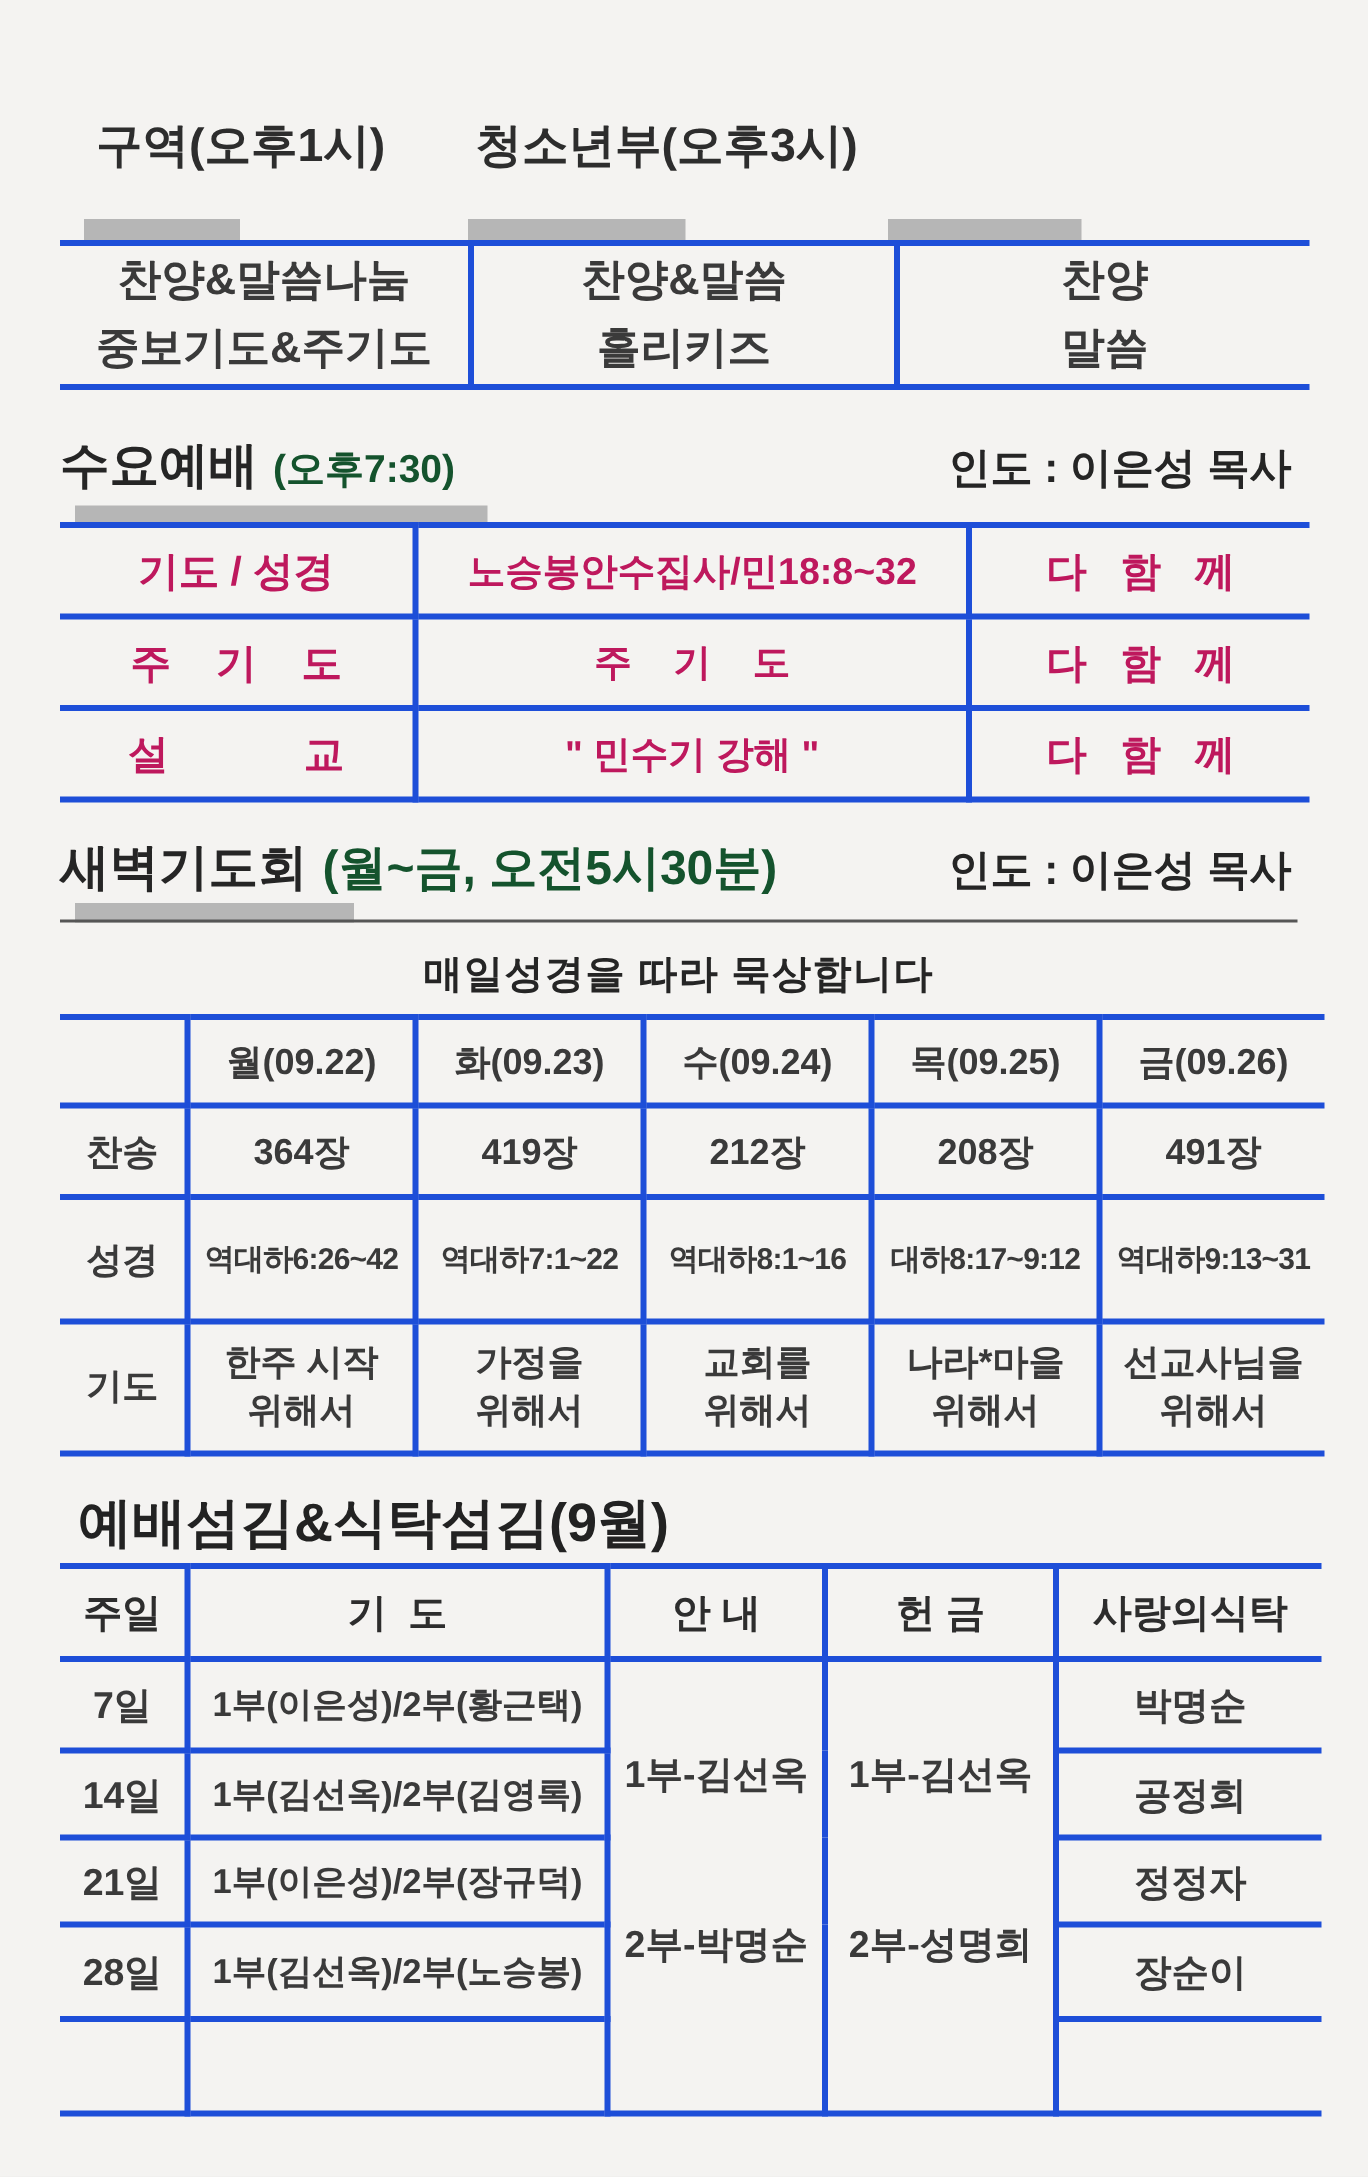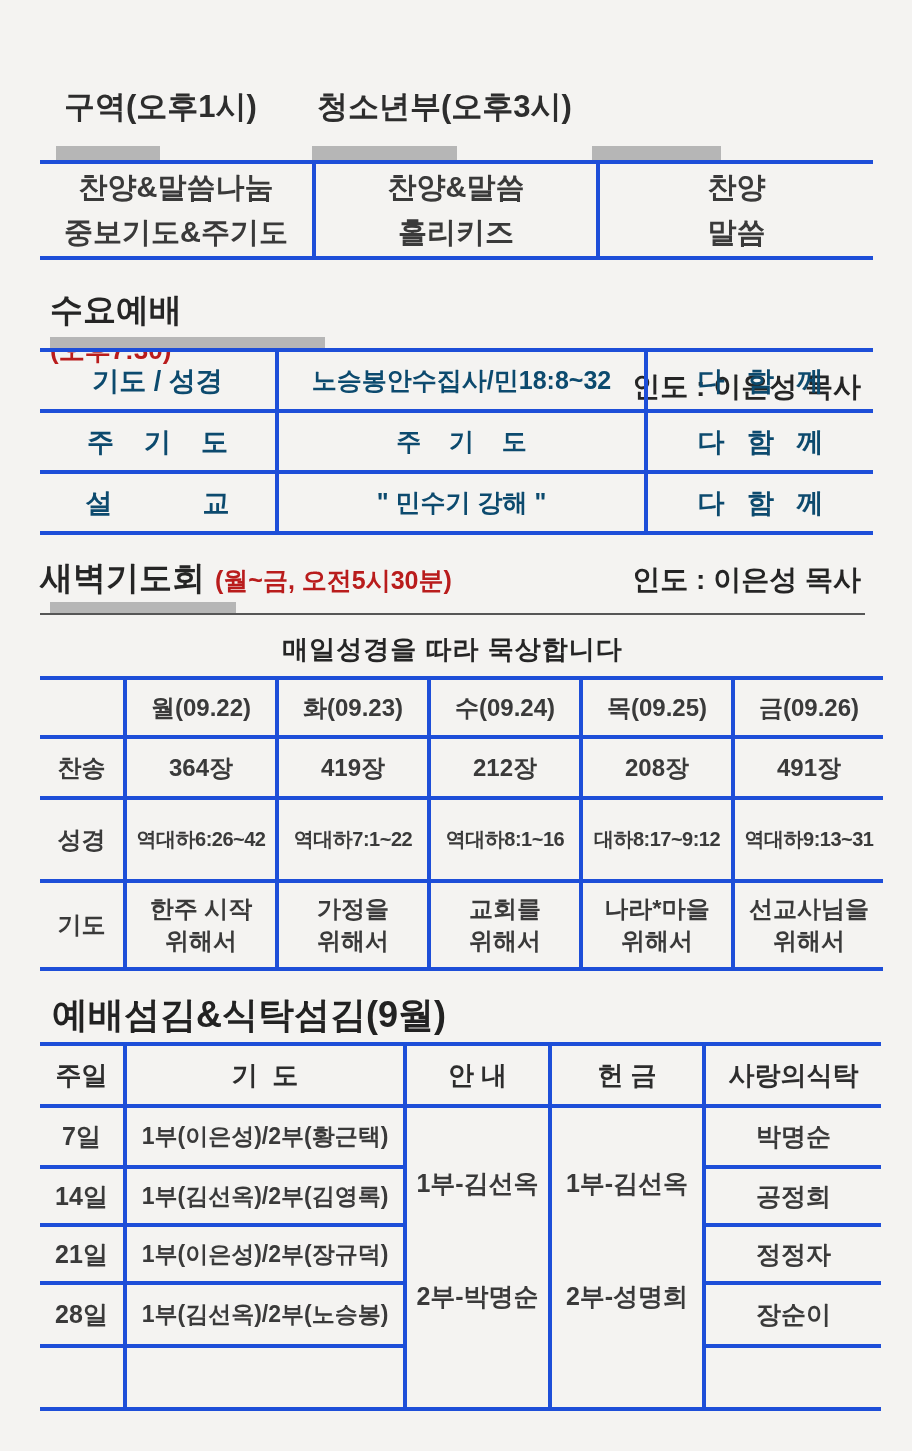--- a/index.html
+++ b/index.html
@@ -5,21 +5,21 @@
   html,body{margin:0;padding:0;}
   body{background:#e8e7e5;}
   .page{
     position:relative;
     width:912px;height:1451px;
     background:#f4f3f1;
     font-family:"Liberation Sans", sans-serif;
     color:#333;
     overflow:hidden;
   }
-  .abs{position:absolute;align-items:flex-end;}
+  .abs{position:absolute;}
   .pre{white-space:pre;}
   .prelines{white-space:pre-line;}
 
   
   .dept-headers{top:66px;left:40px;width:825px;height:62px;display:flex;}
   .dept-headers .dh{font-size:31px;font-weight:700;color:#2d2d2d;display:flex;align-items:center;}
   .dh1{width:272px;padding-left:24px;box-sizing:border-box;}
   .dh2{width:280px;padding-left:5px;box-sizing:border-box;}
   .dh3{width:273px;padding-left:5px;box-sizing:border-box;}
   .hbar{position:absolute;height:14px;background:#b6b6b6;}
@@ -30,34 +30,34 @@
   table.grid td{border:4px solid #1d4ed8;text-align:center;vertical-align:middle;padding:0;}
   table.grid tr td:first-child{border-left:none;}
   table.grid tr td:last-child{border-right:none;}
   .dept-table{top:160px;left:40px;}
   .dept-table td{height:92px;font-size:29px;font-weight:600;color:#3a3a3a;}
   .dept-table .l2{line-height:45px;}
 
   
   .sec-title{left:40px;width:825px;display:flex;align-items:baseline;}
   .sec-title .big{font-size:33px;font-weight:800;color:#252525;}
-  .sec-title .small{font-size:26px;font-weight:700;color:#b91c1c;margin-left:10px;}
+  .sec-title .small{font-size:26px;font-weight:700;color:#14532d;margin-left:10px;}
   .sec-title .leader{margin-left:auto;font-size:28px;font-weight:800;color:#252525;padding-right:4px;}
 
   
-  .wed-title{top:288px;flex-direction:column;}
+  .wed-title{top:288px;}
   .wed-bar{top:337px;left:50px;width:275px;height:13px;background:#b6b6b6;}
   .wed-table{top:348px;left:40px;}
-  .wed-table td{font-size:27px;font-weight:600;color:#0c4a6e;}
+  .wed-table td{font-size:27px;font-weight:600;color:#be185d;}
   .wed-table tr{height:61px;}
   .wed-table .content-cell{font-size:25px;}
 
   
   .dawn-title{top:556px;}
-  .dawn-title .small{font-size:25px;text-align:right;}
+  .dawn-title .small{font-size:32px;text-align:right;}
   .dawn-bar{top:602px;left:50px;width:186px;height:13px;background:#b6b6b6;}
   .dawn-line{top:613px;left:40px;width:825px;height:2px;background:#565656;}
   .dawn-subtitle{top:632px;left:40px;width:825px;text-align:center;
     font-size:26px;font-weight:800;color:#252525;letter-spacing:1px;}
   .dawn-table{top:676px;left:40px;}
   .dawn-table td{font-size:24px;font-weight:600;color:#3a3a3a;}
   .dawn-table .hrow td{height:55px;}
   .dawn-table .r1 td{height:57px;}
   .dawn-table .r2 td{height:79px;}
   .dawn-table .r3 td{height:84px;line-height:32px;}

